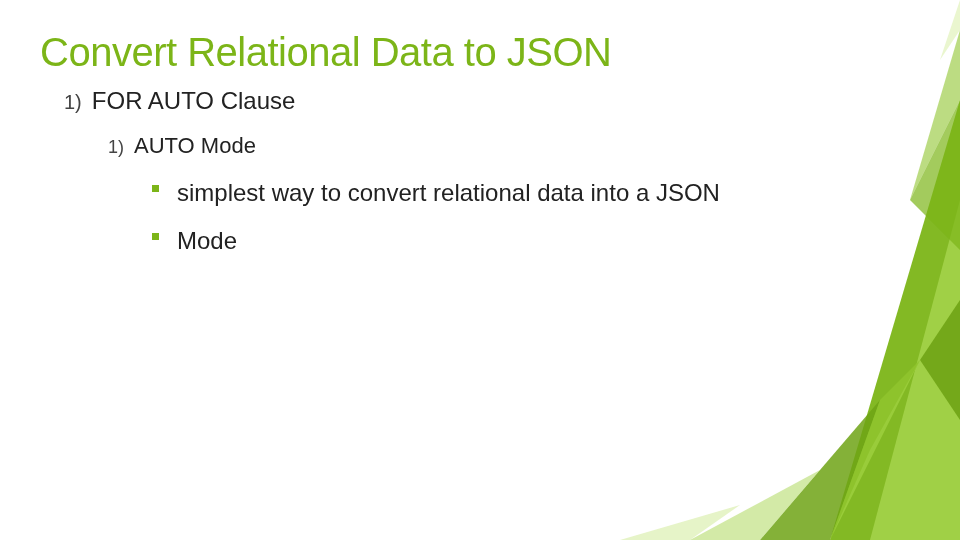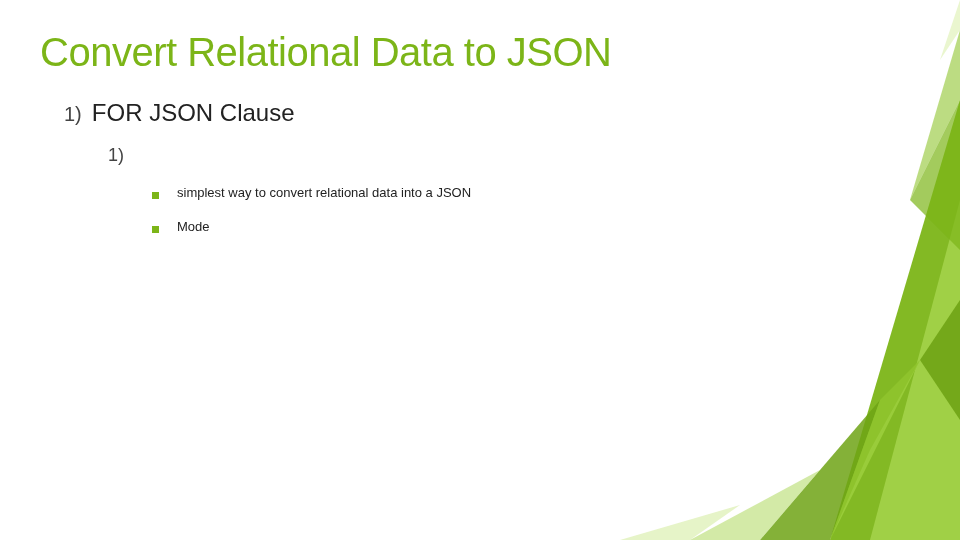--- a/index.html
+++ b/index.html
@@ -18,21 +18,21 @@
     .slide {
       width: 100%;
       height: 100%;
       position: relative;
       padding: 30px 40px 40px 40px;
     }
     .title {
       font-size: 40px;
       font-weight: 400;
       color: #7cb518;
-      margin-bottom: 24px;
+      margin-bottom: 12px;
       letter-spacing: -0.5px;
     }
     .level1 {
       display: flex;
       align-items: baseline;
       margin-bottom: 18px;
       margin-left: 24px;
     }
     .level1-num {
       font-size: 20px;
@@ -69,21 +69,21 @@
     }
     .level3-bullet {
       width: 7px;
       height: 7px;
       background: #7cb518;
       margin-top: 8px;
       margin-right: 18px;
       flex-shrink: 0;
     }
     .level3-text {
-      font-size: 13px;
+      font-size: 24px;
       color: #222;
       line-height: 1.35;
     }
     .decoration {
       position: absolute;
       right: 0;
       bottom: 0;
       width: 340px;
       height: 540px;
       pointer-events: none;
@@ -91,25 +91,26 @@
   </style>
 </head>
 <body>
 
 <div class="slide">
 
   <h1 class="title">Convert Relational Data to JSON</h1>
 
   <div class="level1">
     <span class="level1-num">1)</span>
-    <span class="level1-text">FOR JSON Clause</span>
+    <span class="level1-text">FOR AUTO Clause</span>
   </div>
 
   <div class="level2">
     <span class="level2-num">1)</span>
+    <span class="level2-text">AUTO Mode</span>
   </div>
 
   <div class="level3">
     <div class="level3-bullet"></div>
     <span class="level3-text">simplest way to convert relational data into a JSON</span>
   </div>
 
 
   <div class="level3">
     <div class="level3-bullet"></div>

